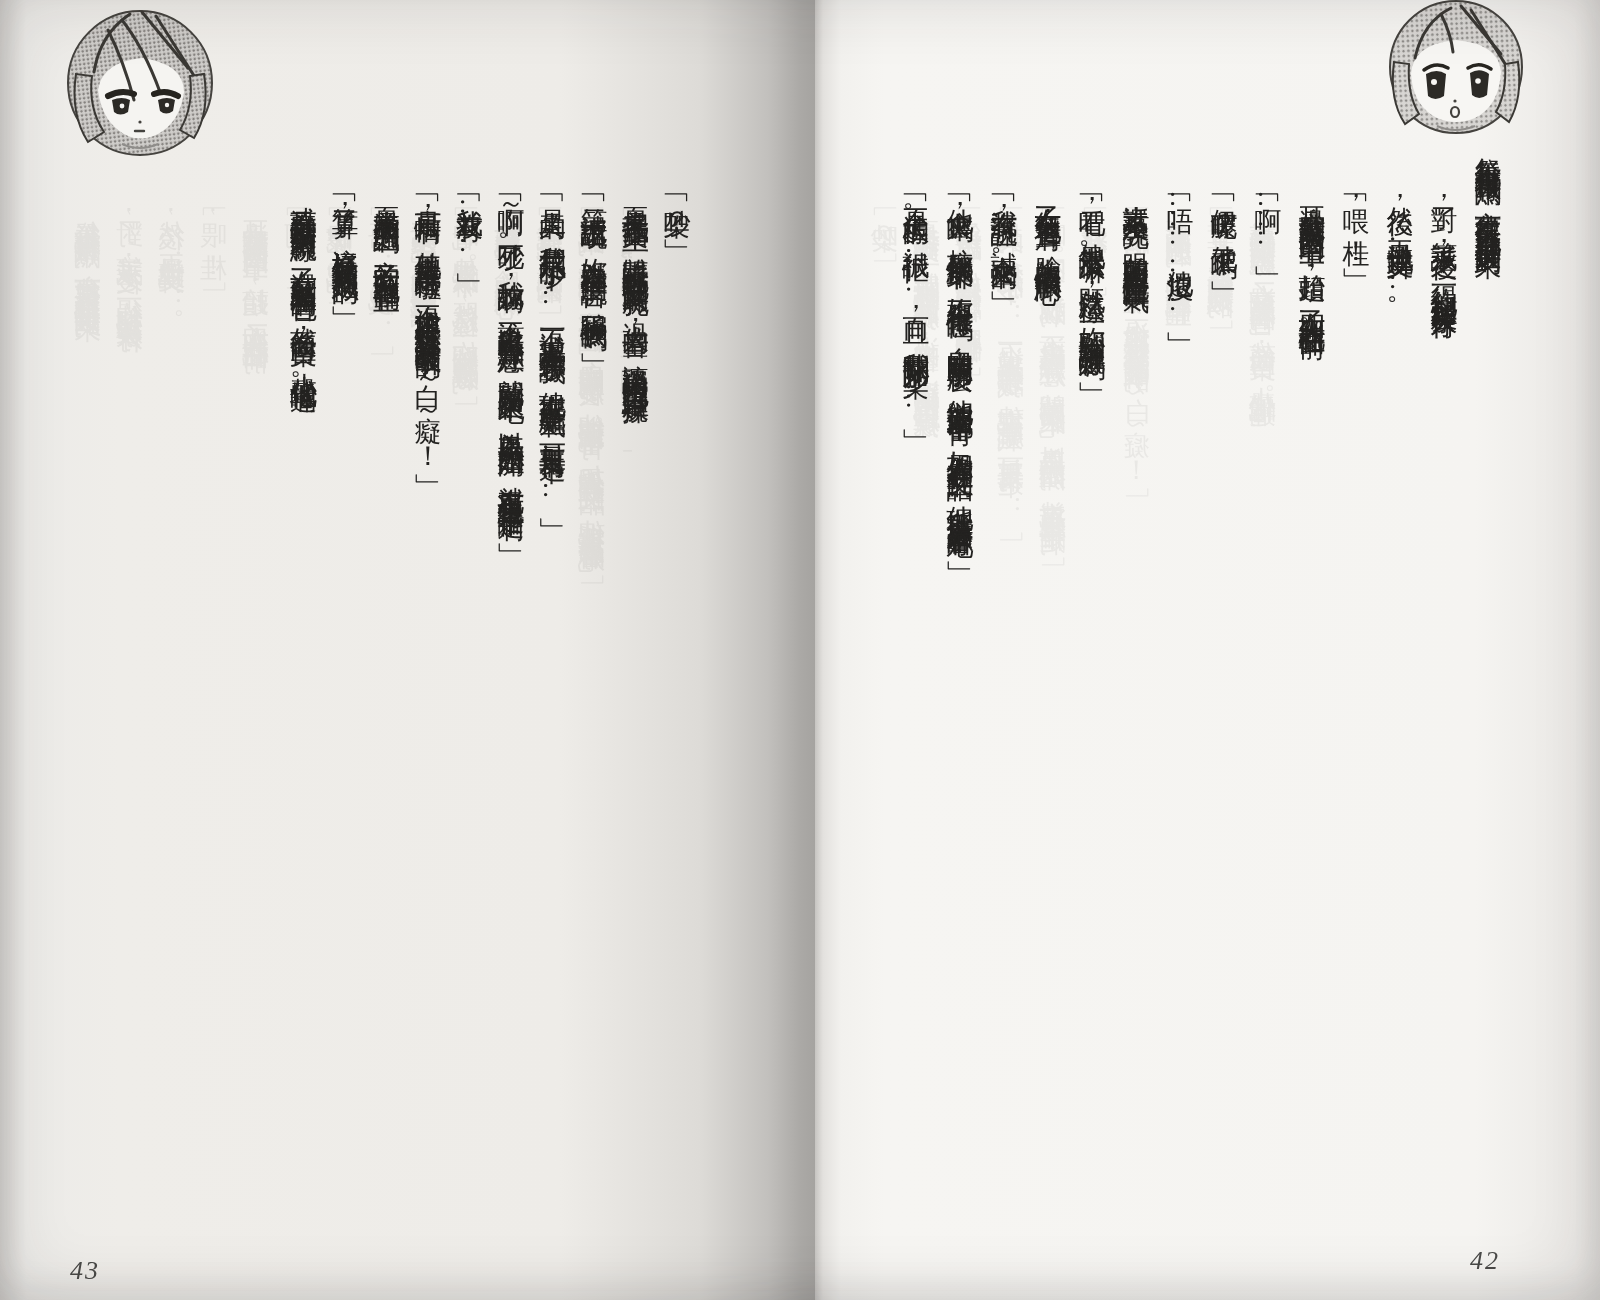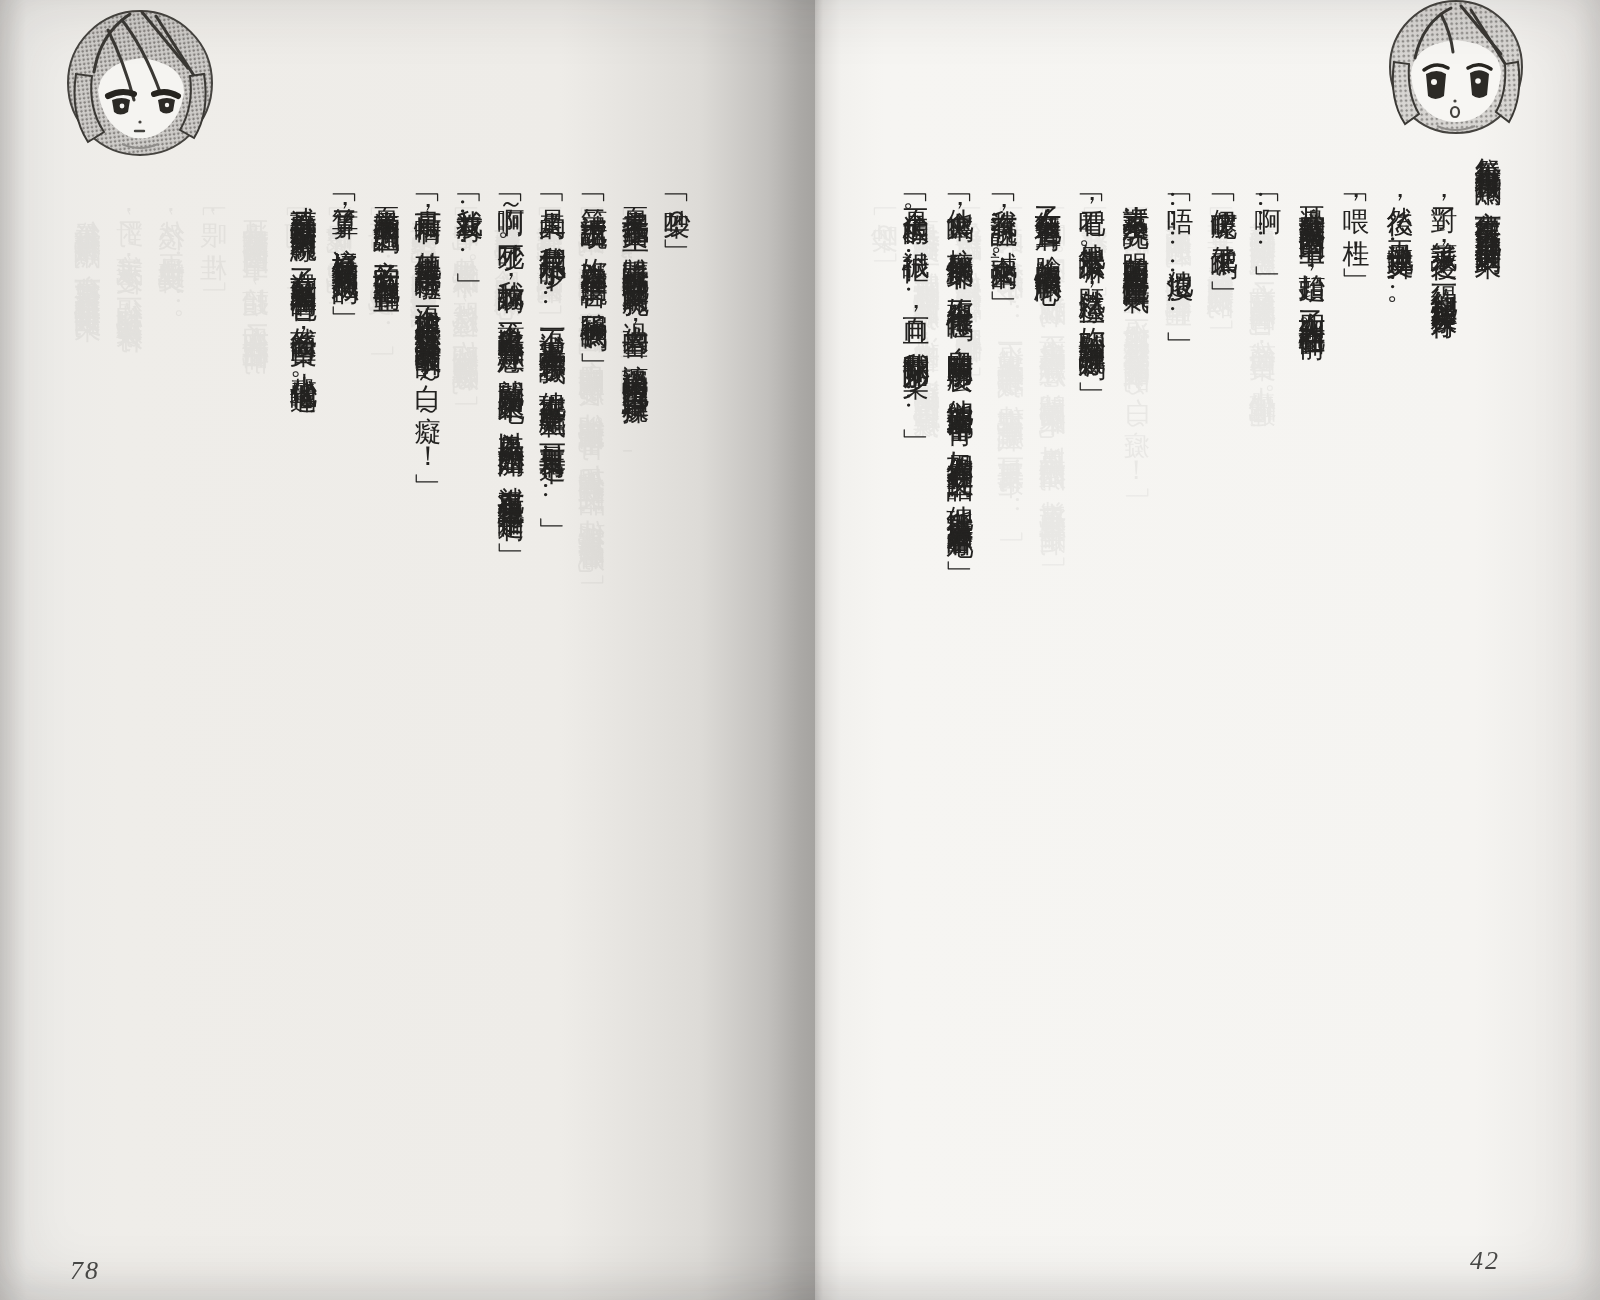--- a/index.html
+++ b/index.html
@@ -120,21 +120,21 @@
         <p class="para">「第二波謊話出現了！妳以為這種程度的謊言，騙得了我們嗎？」</p>
         <p class="para">「是真的！我們只是小小吵了一下……不過誠一定馬上就會原諒我了，他現在可能有點生氣，可是只要再過一下……」</p>
         <p class="para">「啊啊～吵死了。我說妳啊，該不會以為男生有點注意妳，就開始自大起來了吧？以為只要妳大小姐開口，就沒有男生拒絕得了是不是啊？」</p>
         <p class="para">「我並沒有……」</p>
         <p class="para">「真是可惜啊，其他男生或許是這樣啦，不過伊藤絕不會被妳這種愛算計的女生吸引的，白～癡～！」</p>
         <p class="para">夏美滿臉不屑的諷刺，一旁的乙女苦笑地出聲制止。</p>
         <p class="para">「算了算了，這樣好像是我們在欺負她似的。」</p>
         <p class="para">或許是在意周圍投射來的視線，乙女還刻意裝出溫和的音色。然後面向言葉，小小聲地低喃道。</p>
       </div>
 
-    <div class="pagenum">78</div>
+    <div class="pagenum">43</div>
   </div>
 
   <div class="page page-right">
 
     <div class="avatar avatar-right">
       <svg viewBox="0 0 150 140" width="150" height="140">
         <defs>
           <pattern id="toneR" width="7" height="7" patternUnits="userSpaceOnUse" patternTransform="rotate(42)">
             <rect width="7" height="7" fill="#d8d6d3"></rect>
             <circle cx="2" cy="2" r="1.3" fill="#8e8c89"></circle>

